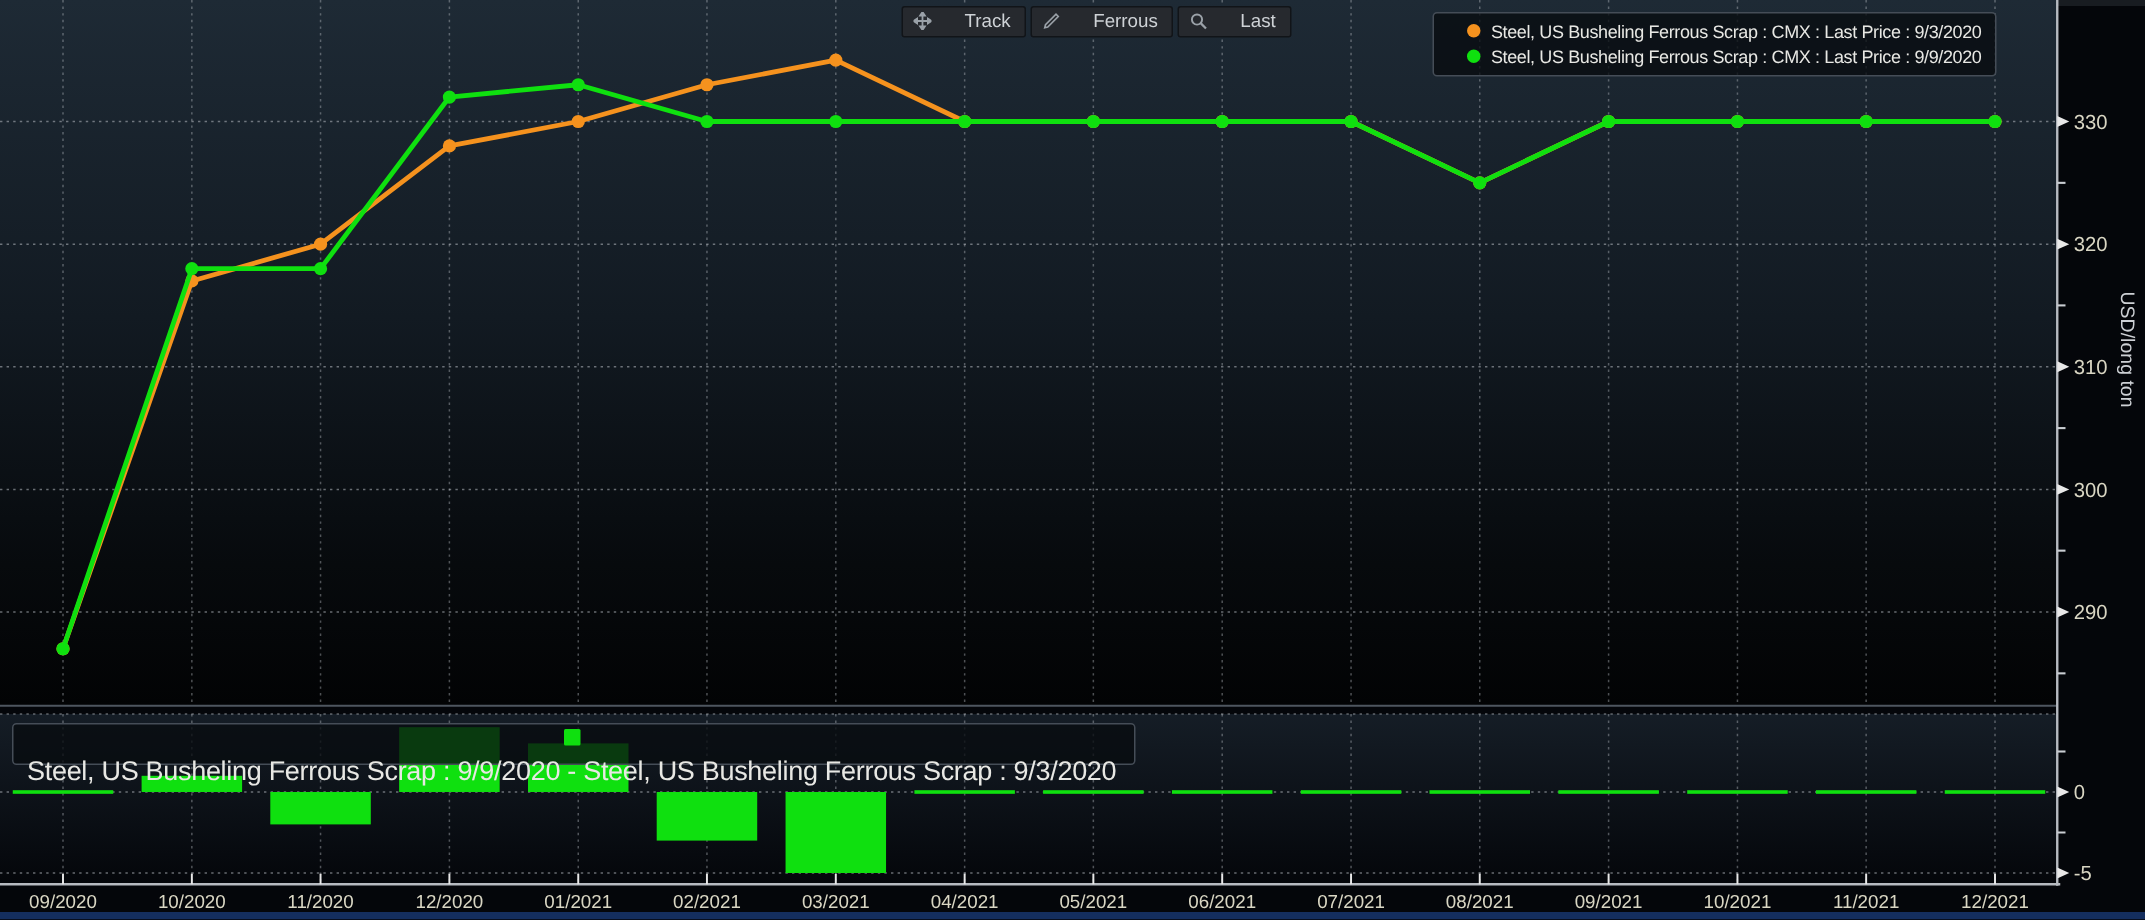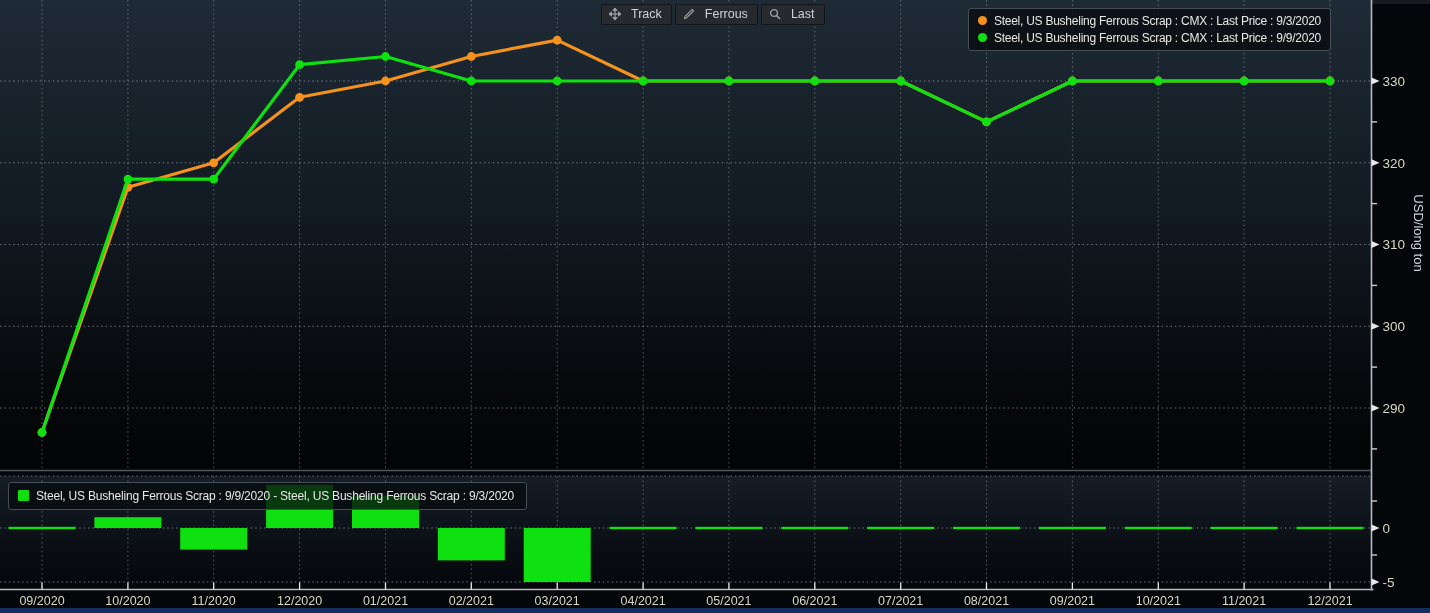--- a/index.html
+++ b/index.html
@@ -4,34 +4,34 @@
 <style>
   html,body{margin:0;padding:0;background:#04060a;width:1430px;height:613px;overflow:hidden;
     font-family:"Liberation Sans",sans-serif;}
   .screen{position:relative;width:1430px;height:613px;background:#04060a;}
   .top-strip{position:absolute;left:0;top:0;width:1430px;height:4px;background:#181c21;}
   .blue-seg{position:absolute;top:0;height:4px;background:#1c5fd4;}
   .seg1{left:72px;width:56px;}
   .seg2{left:132px;width:56px;}
   #chart-svg{position:absolute;left:0;top:0;}
   .toolbar{position:absolute;left:601px;top:4px;display:flex;gap:3px;}
-  .tb-btn{display:flex;align-items:center;gap:10px;background:#26292e;border:1px solid #111418;
+  .tb-btn{display:flex;align-items:center;gap:22px;background:#26292e;border:1px solid #111418;
     border-radius:2px;color:#ced2d6;font-size:12.5px;padding:1px 9px 2px 7px;height:16px;line-height:16px;
     cursor:pointer;}
   .tb-icon{display:inline-flex;width:12px;height:12px;align-items:center;justify-content:center;}
   .tb-icon svg{display:block;}
   .legend{position:absolute;background:rgba(8,11,15,0.78);border:1px solid #454d57;border-radius:3px;
     color:#e8e8e4;}
-  .legend-main{right:99px;top:8px;padding:3px 9px 4px 9px;}
+  .legend-main{right:99px;top:8px;padding:3px 9px 4px 22px;}
   .legend-row{display:flex;align-items:center;gap:7px;height:17px;white-space:nowrap;
     font-size:12px;letter-spacing:-0.25px;cursor:pointer;}
   .legend-dot{width:9px;height:9px;border-radius:50%;flex:0 0 auto;}
   .legend-diff{left:8px;top:482px;padding:3px 12px 4px 9px;}
   .legend-sq{width:11px;height:11px;border-radius:1px;flex:0 0 auto;}
-  .legend-row.diff{font-size:12px;height:19px;letter-spacing:-0.2px;}
+  .legend-row.diff{font-size:18px;height:19px;letter-spacing:-0.2px;flex-direction:column;}
   .bottom-blue{position:absolute;left:0;top:608px;width:1430px;height:5px;background:#142e5e;}
 </style>
 </head>
 <body>
 
 <div class="screen">
 
   <div class="top-strip">
     <div class="blue-seg seg1"></div>
     <div class="blue-seg seg2"></div>

